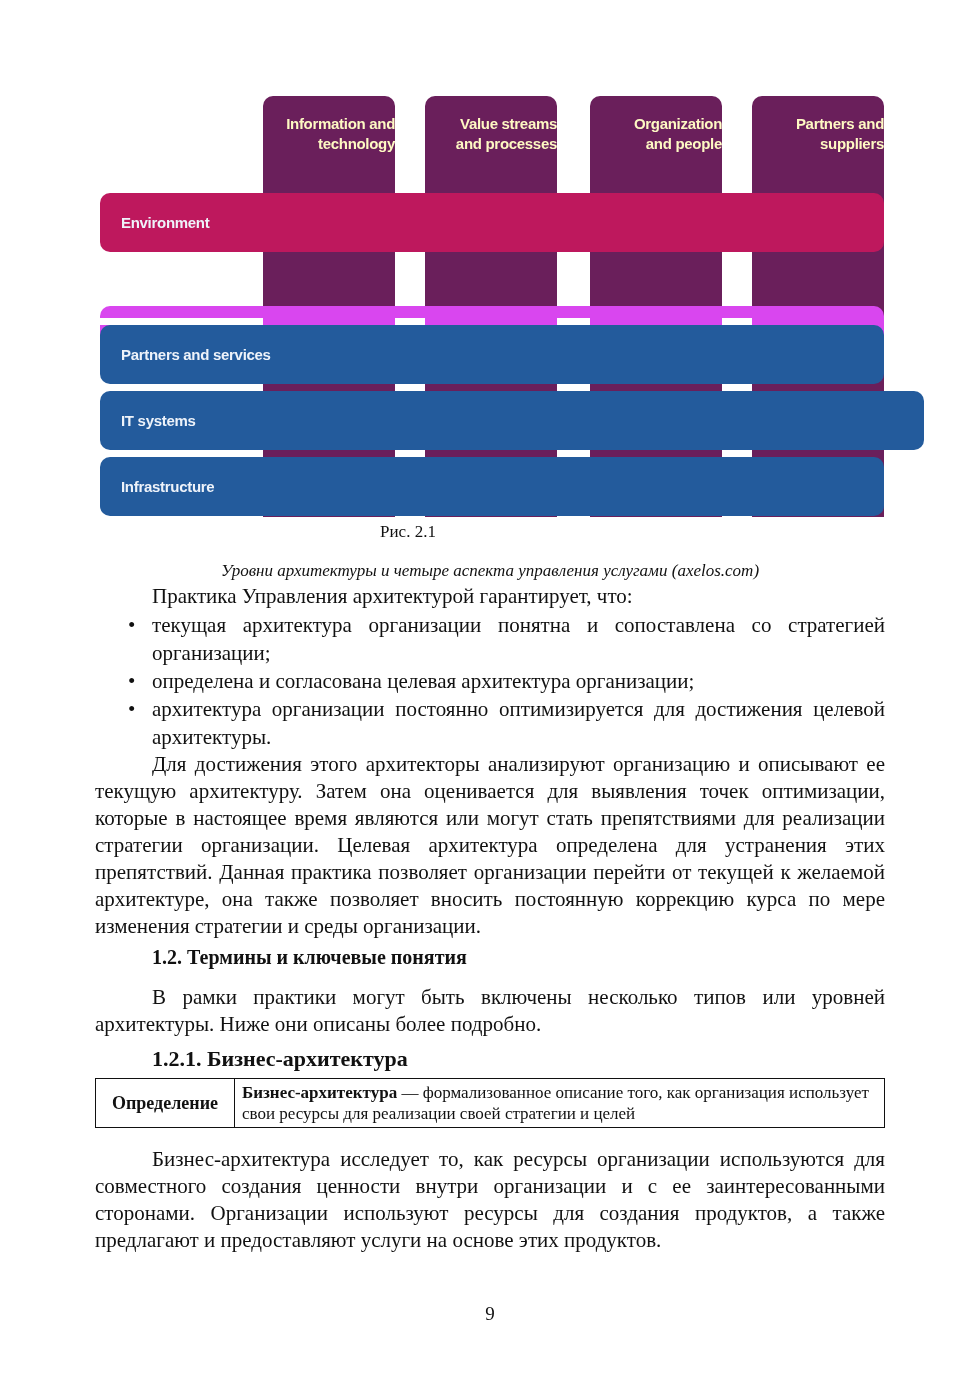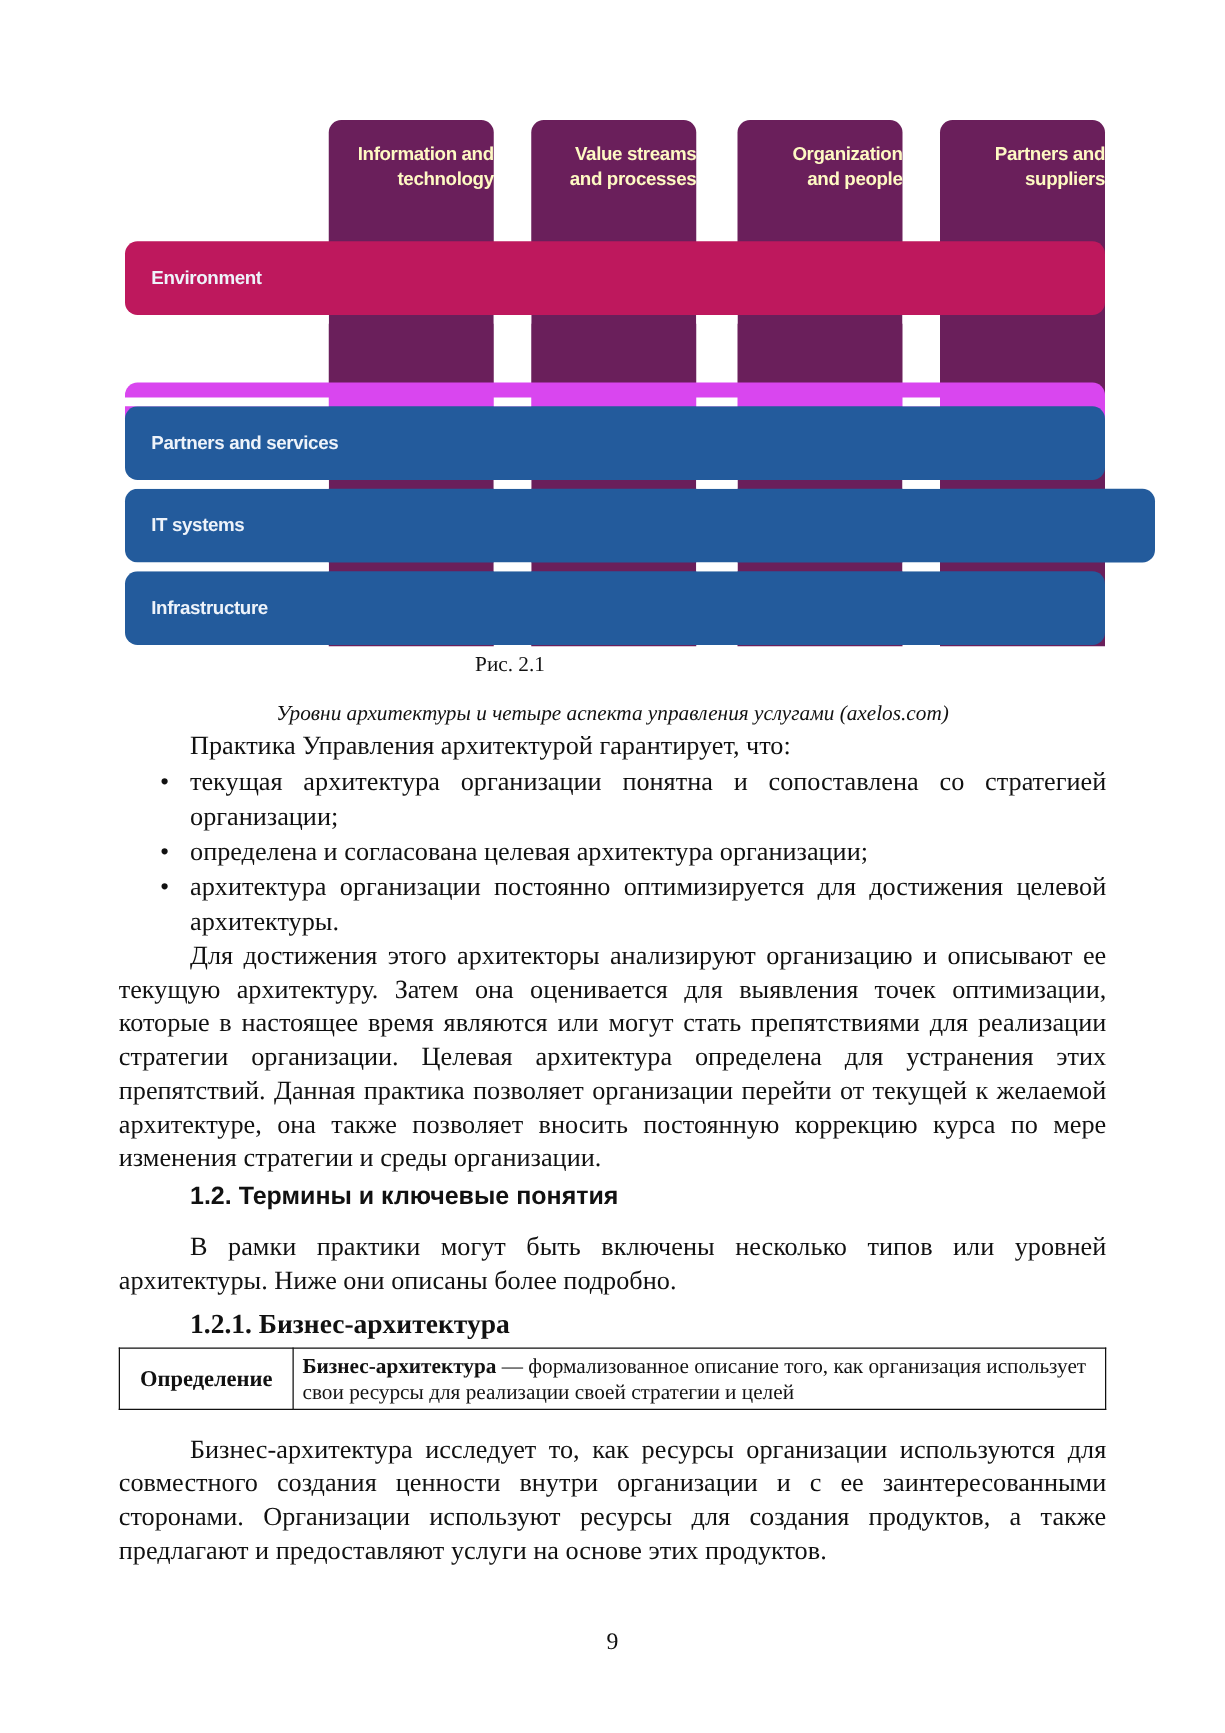--- a/index.html
+++ b/index.html
@@ -21,21 +21,21 @@
              font-weight: normal; font-size: 17px; }
   .fig-caption { position: absolute; top: 550px; left: 0; width: 980px; text-align: center;
                  font-style: italic; font-size: 17px; margin-top: 11px; }
   .text { position: absolute; left: 95px; width: 790px; font-size: 21px; line-height: 27px;
           text-align: justify; }
   .p-indent { text-indent: 57px; }
   .bullets { position: absolute; left: 95px; width: 790px; margin: 0; padding: 0; list-style: none;
              font-size: 21px; line-height: 28px; }
   .bullets li { position: relative; padding-left: 57px; text-align: justify; }
   .bullets li .dot { position: absolute; left: 33px; top: 0; }
-  .h2 { position: absolute; left: 152px; top: 946px; font-family: Liberation Sans, sans-serif;
+  .h2 { position: absolute; left: 152px; top: 946px; font-family: Liberation Serif, serif;
         font-weight: bold; font-size: 20px; color: #111; }
   .h3 { position: absolute; left: 152px; top: 1046px; font-weight: bold; font-size: 22px; }
   table.def { position: absolute; left: 95px; top: 1078px; width: 790px; border-collapse: collapse;
               font-size: 17px; }
   table.def td { border: 1.5px solid #111; padding: 3px 7px; vertical-align: middle; line-height: 21px; }
   table.def td.term { font-weight: bold; width: 124px; text-align: center; font-size: 18px; }
   .page-num { position: absolute; top: 1303px; left: 0; width: 980px; text-align: center; font-size: 19px; }
 </style>
 </head>
 <body>

